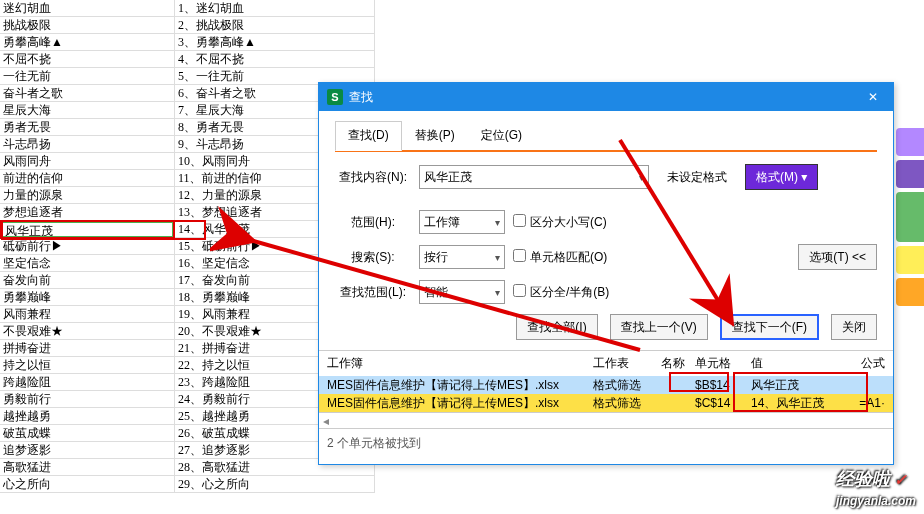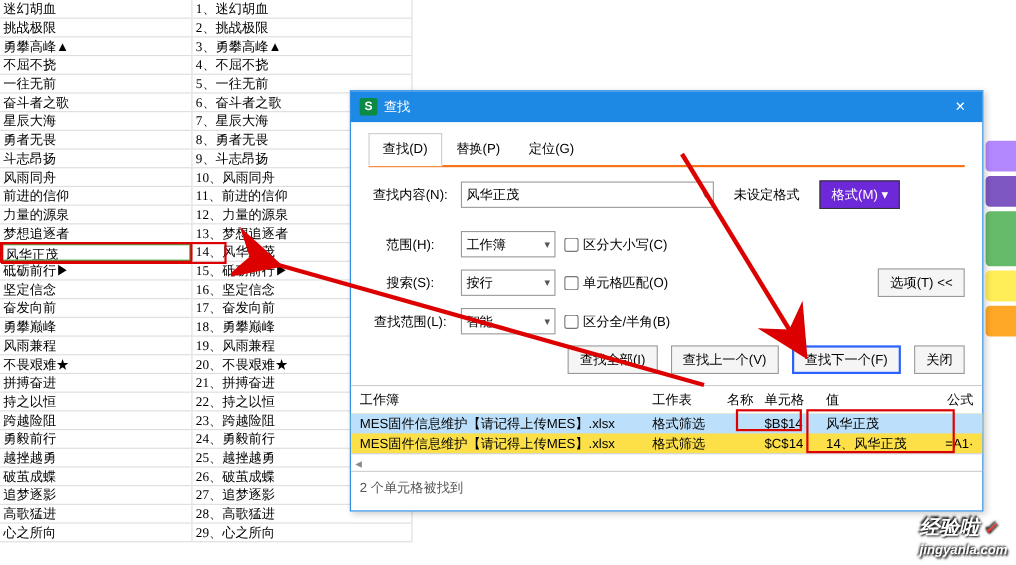--- a/index.html
+++ b/index.html
@@ -16,21 +16,21 @@
 .dlg-body { padding: 10px 16px 6px; }
 .tabs { display: flex; border-bottom: 2px solid #f97316; margin-bottom: 12px; }
 .tab { padding: 5px 12px; border: 1px solid transparent; cursor: pointer; }
 .tab.active { border: 1px solid #ccc; border-bottom: 1px solid #fff; margin-bottom: -1px; background: #fff; }
 .form-row { display: flex; align-items: center; margin-bottom: 10px; gap: 8px; }
 .label { width: 76px; text-align: center; }
 .combo { height: 24px; border: 1px solid #999; display: flex; align-items: center; padding: 0 4px; justify-content: space-between; }
 .combo .cv { flex: 1; }
 .combo .arrow { font-size: 10px; color: #555; }
 .btn { height: 26px; border: 1px solid #999; background: #f5f5f5; padding: 0 10px; display: flex; align-items: center; cursor: pointer; white-space: nowrap; }
-.chk { display: flex; align-items: center; gap: 4px; }
+.chk { display: flex; align-items: flex-start; gap: 4px; }
 .chk input { width: 13px; height: 13px; }
 .btn-row { display: flex; justify-content: flex-end; gap: 12px; margin-top: 8px; margin-bottom: 10px; }
 .find-next-btn { border: 2px solid #2962ff; }
 .results { border-top: 1px solid #ccc; margin: 0 -16px; padding: 0 0 0 0; }
 .res-header { display: flex; padding: 4px 4px; font-size: 12px; }
 .res-body { background: #fde047; }
 .res-row { display: flex; padding: 2px 4px; height: 18px; align-items: center; }
 .res-row.sel { background: #cde8ff; background: #d4e8fc; background: #bcdffb; }
 .rc1 { width: 270px; padding-left: 4px; white-space: nowrap; }
 .rc2 { width: 68px; }

